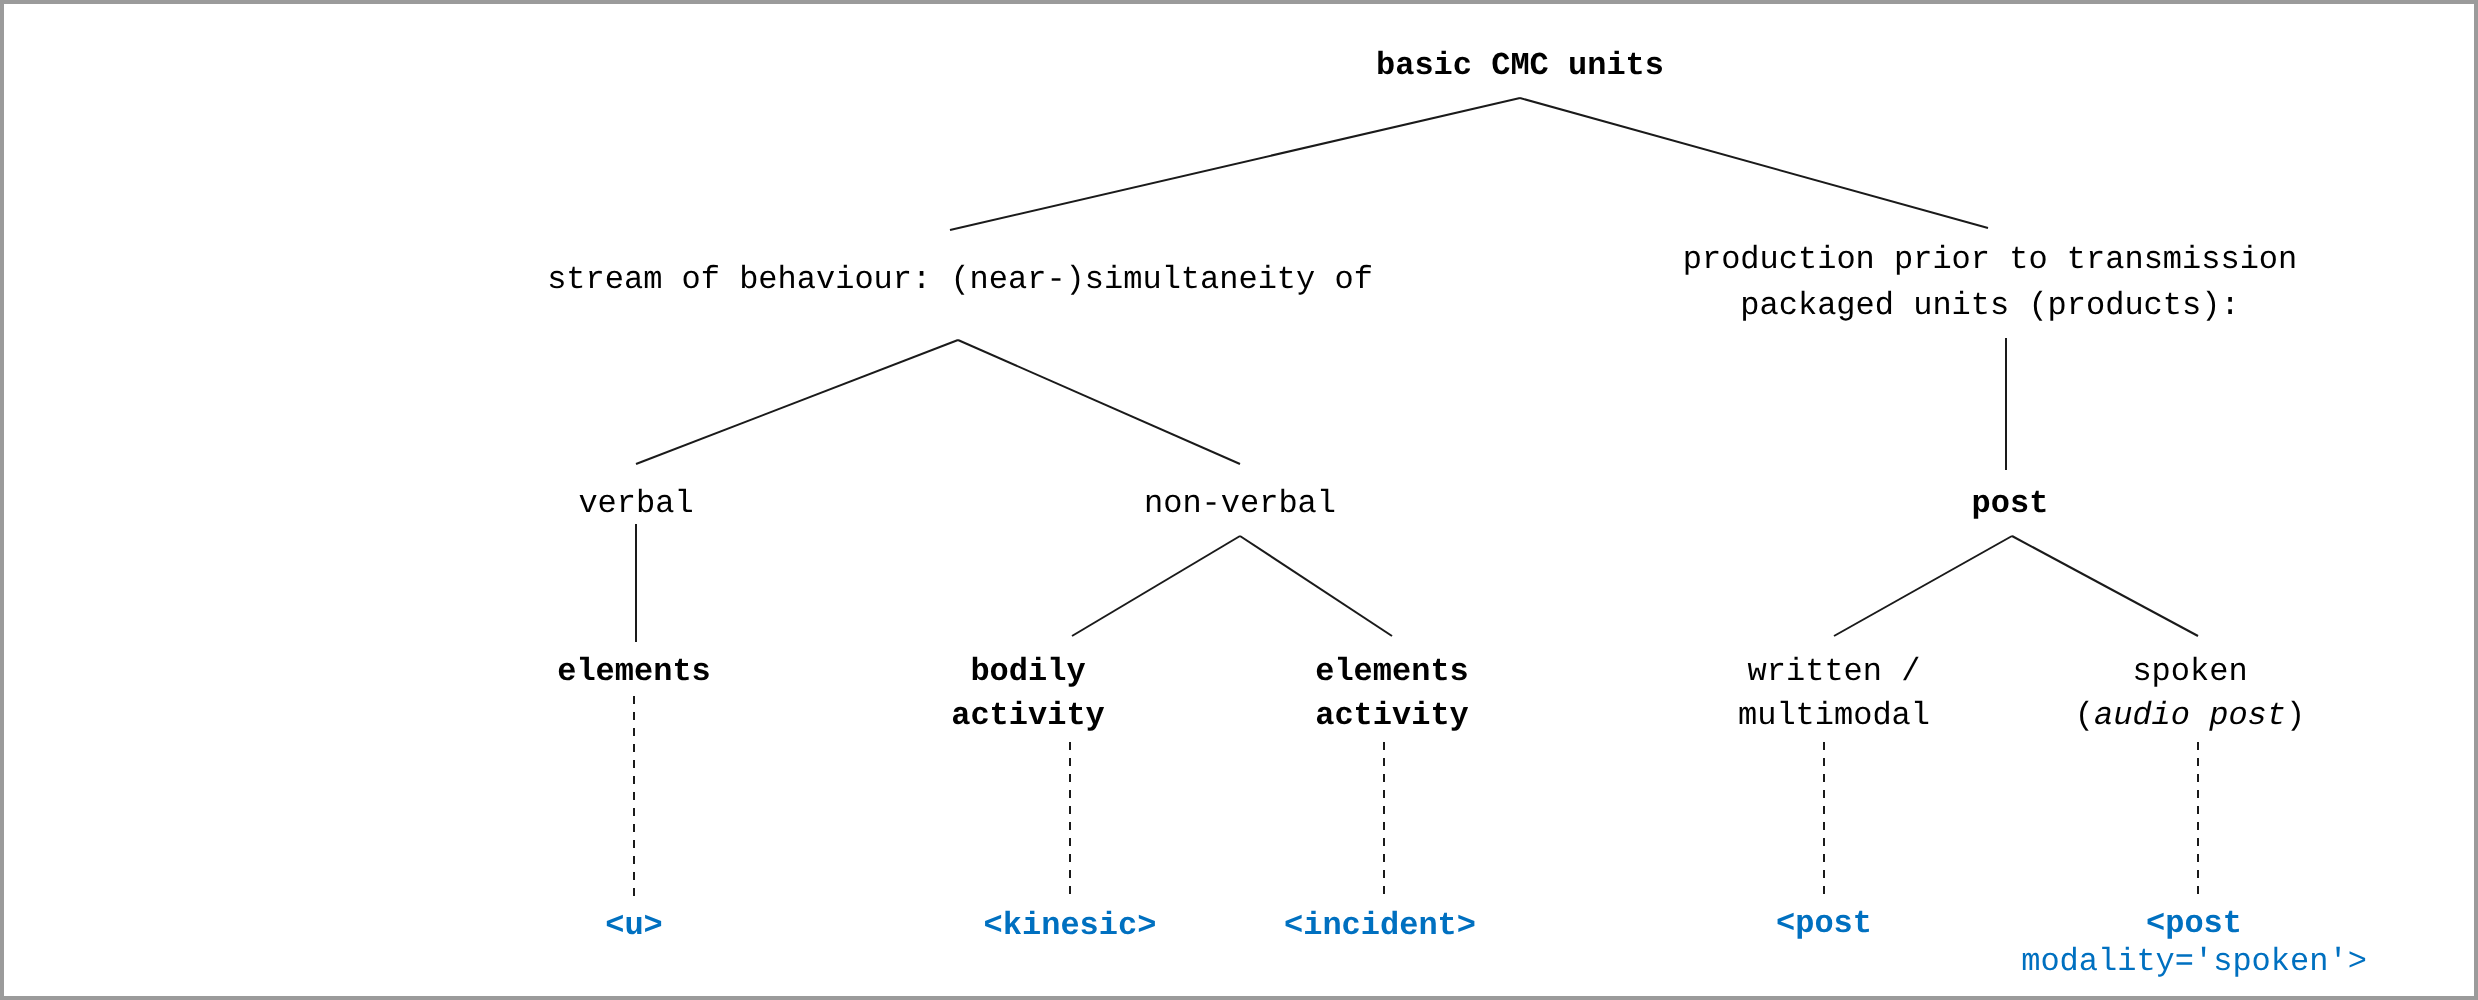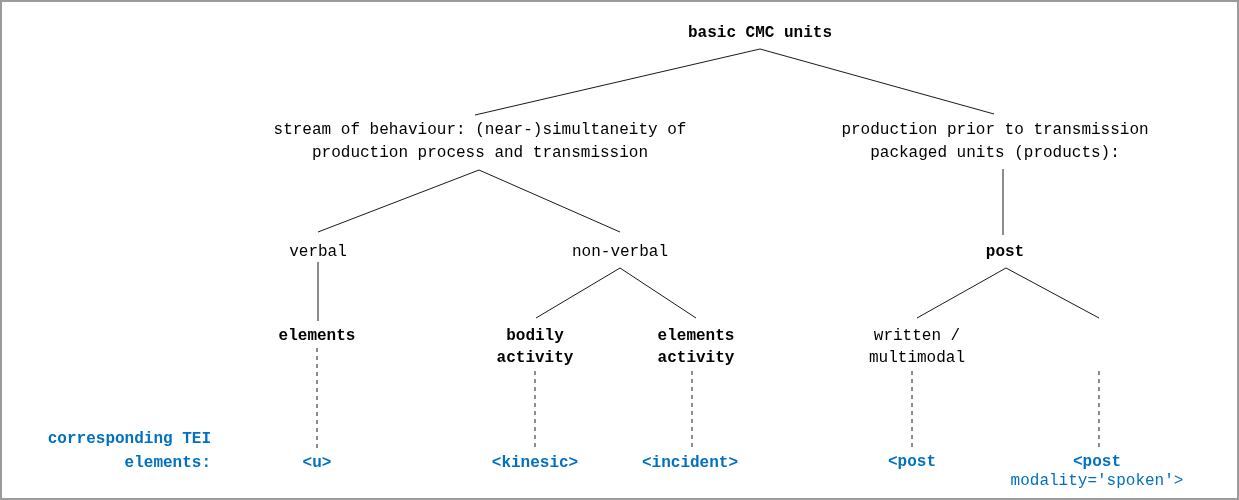--- a/index.html
+++ b/index.html
@@ -71,51 +71,50 @@
 
     <line class="dashed" x1="315" y1="346" x2="315" y2="446"></line>
     <line class="dashed" x1="533" y1="369" x2="533" y2="446"></line>
     <line class="dashed" x1="690" y1="369" x2="690" y2="446"></line>
     <line class="dashed" x1="910" y1="369" x2="910" y2="446"></line>
     <line class="dashed" x1="1097" y1="369" x2="1097" y2="446"></line>
   </svg>
 
   <div class="node bold" style="left:758px; top:21px">basic CMC units</div>
 
-  <div class="node branch-label" style="left:478px; top:117px">
+  <div class="node branch-label" style="left:478px; top:127px">
     <div>stream of behaviour: (near-)simultaneity of</div>
-    <div>production process and transmission</div>
   </div>
   <div class="node branch-label" style="left:993px; top:117px">
     <div>production prior to transmission</div>
     <div>packaged units (products):</div>
   </div>
 
   <div class="node" style="left:316px; top:240px">verbal</div>
   <div class="node" style="left:618px; top:240px">non-verbal</div>
   <div class="node bold" style="left:1003px; top:240px">post</div>
 
   <div class="node bold" style="left:315px; top:324px">elements</div>
-  <div class="node bold two-line" style="left:533px; top:323px">
+  <div class="node bold two-line" style="left:512px; top:323px">
     <div>bodily</div>
     <div>activity</div>
   </div>
   <div class="node bold two-line" style="left:694px; top:323px">
     <div>elements</div>
     <div>activity</div>
   </div>
   <div class="node two-line" style="left:915px; top:323px">
     <div>written /</div>
     <div>multimodal</div>
   </div>
+  <div class="node two-line" style="left:1093px; top:323px">
+    <div>spoken</div>
+    <div><span>(</span><span class="ital">audio post</span><span>)</span></div>
+  </div>
 
-  <div class="caption accent" style="top:425px">
-    <div>corresponding TEI</div>
-    <div>elements:</div>
-  </div>
 
   <div class="node bold accent" style="left:315px; top:451px">&lt;u&gt;</div>
   <div class="node bold accent" style="left:533px; top:451px">&lt;kinesic&gt;</div>
   <div class="node bold accent" style="left:688px; top:451px">&lt;incident&gt;</div>
   <div class="node bold accent tei-pair" style="left:910px; top:451px">
     <div>&lt;post</div>
   </div>
   <div class="node bold accent tei-pair" style="left:1095px; top:451px">
     <div>&lt;post</div>
     <div class="attr">modality='spoken'&gt;</div>

